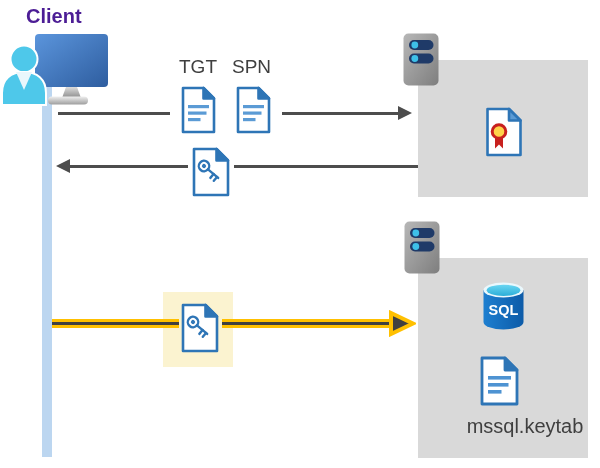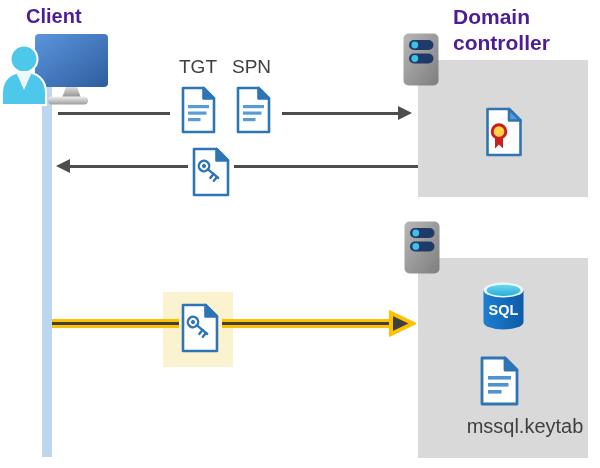--- a/index.html
+++ b/index.html
@@ -84,21 +84,20 @@
         <stop offset="0" stop-color="#B7B7B7"></stop>
           <stop offset="1" stop-color="#7E7E7E"></stop>
       </linearGradient>
     </defs>
     <rect x="1.5" y="1.5" width="35" height="52" rx="5" fill="url(#srvg)"></rect>
     <rect x="7" y="8" width="24.5" height="10" rx="5" fill="#1F3A68"></rect>
     <circle cx="12.8" cy="13" r="3.4" fill="#3EC0E8"></circle>
     <rect x="7" y="21.5" width="24.5" height="10" rx="5" fill="#1F3A68"></rect>
     <circle cx="12.8" cy="26.5" r="3.4" fill="#3EC0E8"></circle>
   </svg>
-  <div class="abs h-label dc-label">Domain controller</div>
   <svg class="abs cert-icon" width="38" height="50" viewBox="0 0 38 50">
     <path d="M2.5 2 H24 L35.5 13.5 V48 H2.5 Z" fill="#fff" stroke="#2E75B6" stroke-width="2.6" stroke-linejoin="round"></path>
     <path d="M24 2 V13.5 H35.5 Z" fill="#5B9BD5" stroke="#2E75B6" stroke-width="2.6" stroke-linejoin="round"></path>
     <path d="M10 28 L10 41.5 L14 37.5 L18 41.5 L18 28 Z" fill="#C8201E"></path>
     <circle cx="14" cy="24.5" r="6.8" fill="#FFD24A" stroke="#C8201E" stroke-width="3"></circle>
   </svg>
 
   <div class="abs a-line arrow1-line"></div>
   <div class="abs arrow1-head"></div>
 

